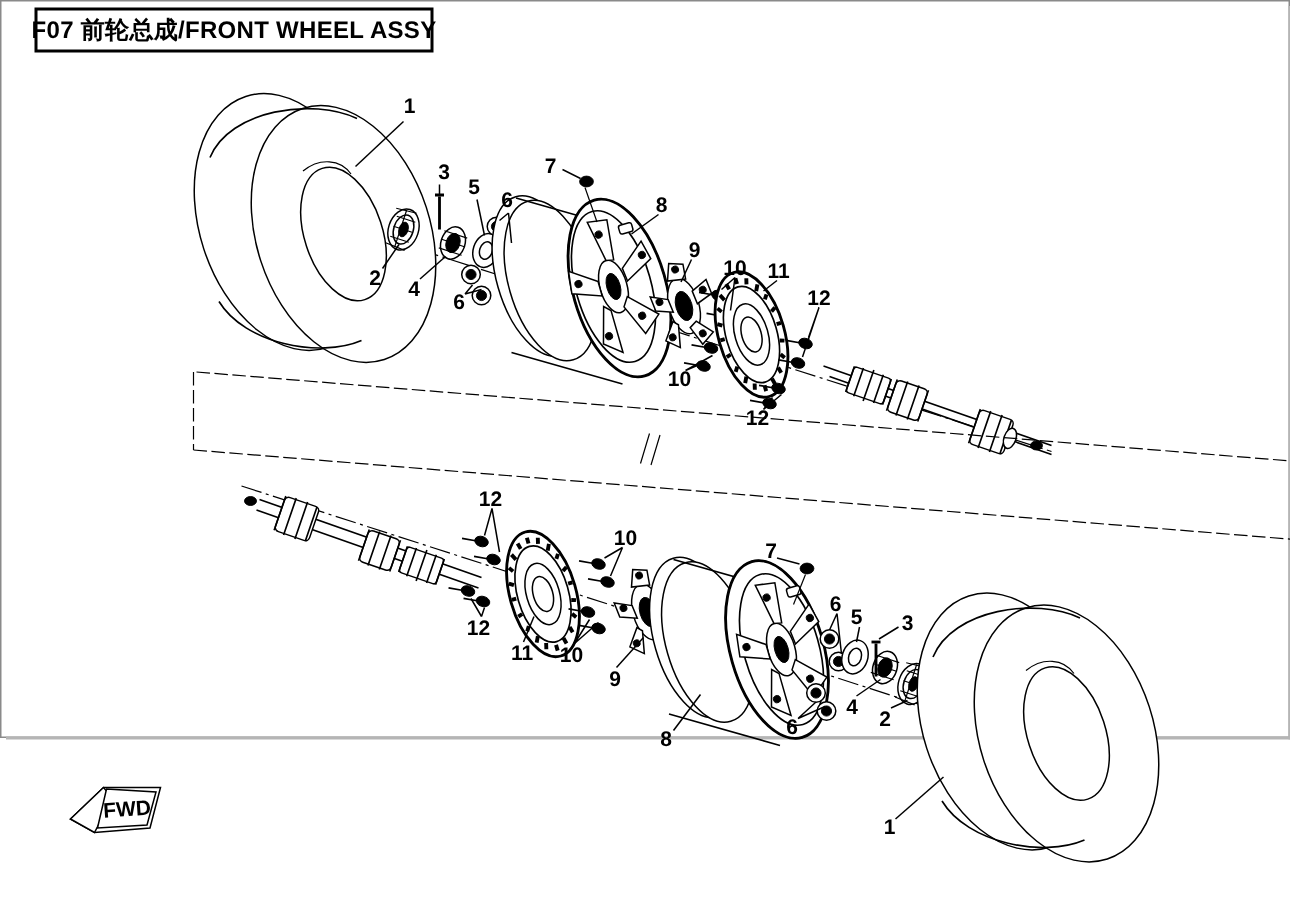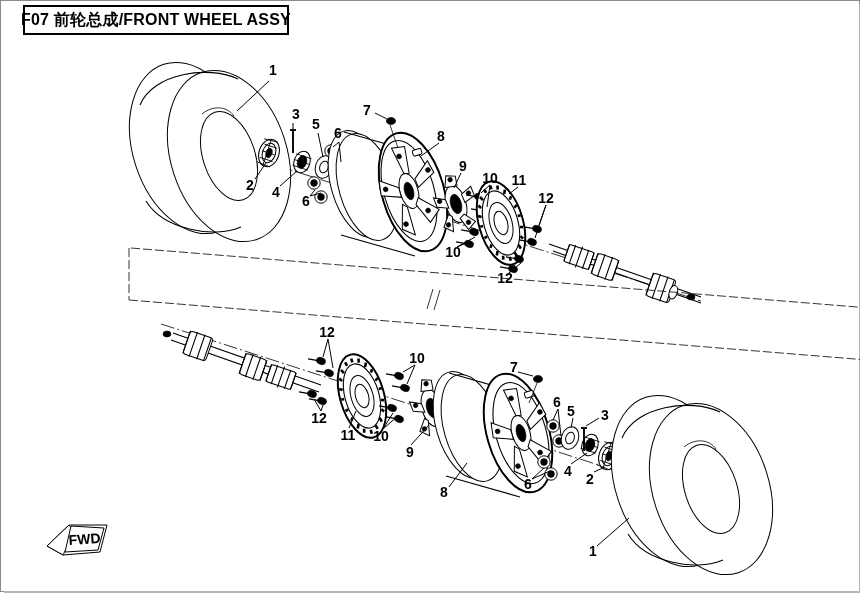--- a/index.html
+++ b/index.html
@@ -1,19 +1,19 @@
 <!DOCTYPE html>
 <html><head>
 <meta charset="utf-8">
 <title>F07 Front Wheel Assy</title>
 <style>
   html,body{margin:0;padding:0;background:#ffffff;}
   body{width:860px;height:600px;overflow:hidden;
        font-family:"Liberation Sans",sans-serif;color:#000;}
-  #page{position:relative;width:860px;height:592px;box-sizing:border-box;
+  #page{position:relative;width:860px;height:492px;box-sizing:border-box;
         border:1px solid #8a8a8a;background:#fff;}
   #page:after{content:"";position:absolute;left:3px;right:-2px;top:3px;bottom:-2px;
         border-right:2px solid #b5b5b5;border-bottom:2px solid #b5b5b5;
         pointer-events:none;z-index:0;}
   #titlebox{position:absolute;left:22px;top:4px;width:262px;height:26px;
         border:2px solid #000;background:#fff;z-index:5;
         display:flex;align-items:center;justify-content:center;}
   #titletext{font-size:16px;font-weight:bold;letter-spacing:.2px;white-space:nowrap;}
   svg#art{position:absolute;left:0;top:0;width:860px;height:600px;z-index:2;}
   .lbl{font-family:"Liberation Sans",sans-serif;font-size:14px;font-weight:bold;fill:#000;}

